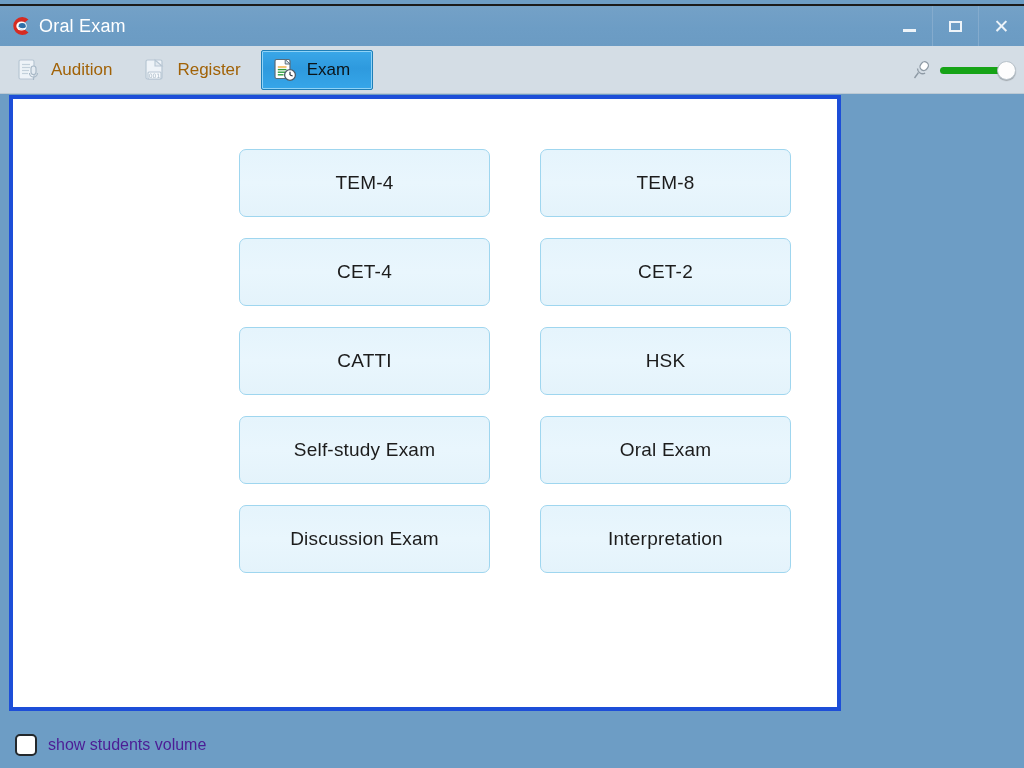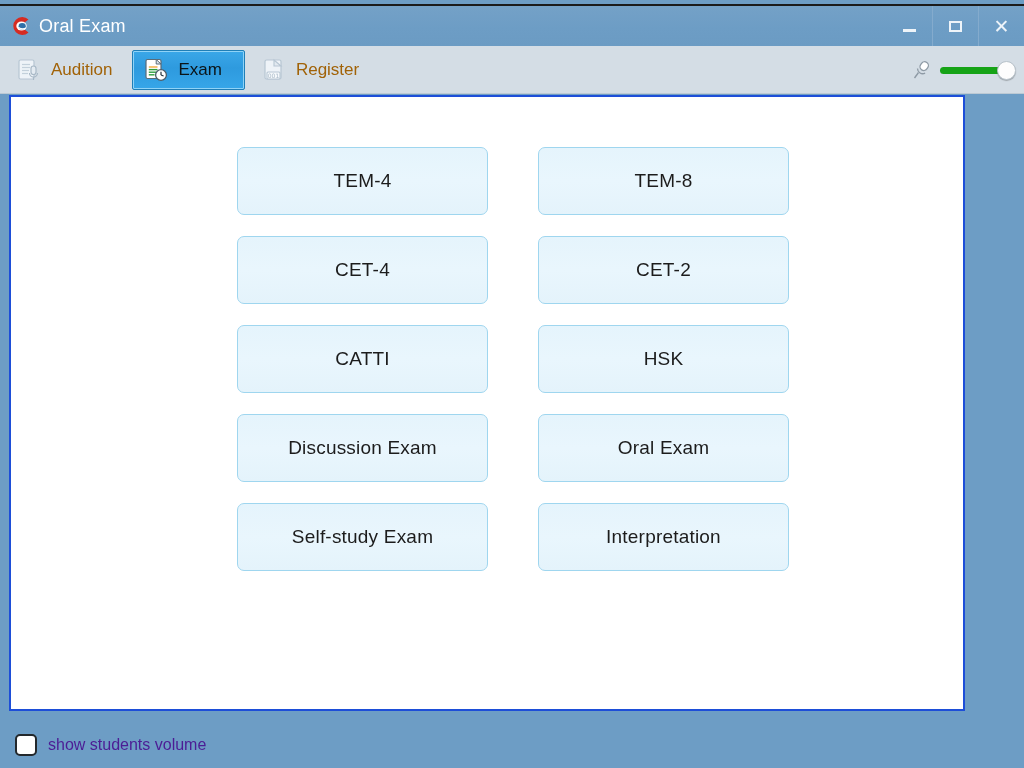--- a/index.html
+++ b/index.html
@@ -145,24 +145,24 @@
     background: #fdfdfd;
     border: 1px solid #b9c3cb;
     box-shadow: 0 1px 1px rgba(0,0,0,.25);
   }
 
   
   #content-frame {
     position: absolute;
     left: 9px;
     top: 89px;
-    width: 956px;
+    width: 832px;
     height: 616px;
     background: #ffffff;
-    border: 2px solid #1d4ed8;
+    border: 4px solid #1d4ed8;
     box-sizing: border-box;
     overflow: hidden;
   }
   #button-grid {
     position: absolute;
     left: 226px;
     top: 50px;
     width: 552px;
     display: flex;
     gap: 50px;
@@ -248,51 +248,51 @@
           <line x1="6" y1="7.5" x2="14" y2="7.5" stroke="#c3d0db" stroke-width="1.2"></line>
           <line x1="6" y1="10.5" x2="14" y2="10.5" stroke="#c3d0db" stroke-width="1.2"></line>
           <line x1="6" y1="13.5" x2="13" y2="13.5" stroke="#c3d0db" stroke-width="1.2"></line>
           <line x1="6" y1="16.5" x2="12" y2="16.5" stroke="#c3d0db" stroke-width="1.2"></line>
           <rect x="15" y="9" width="5" height="8.5" rx="2.5" fill="#e4ebf2" stroke="#a9b9c7" stroke-width="1.2"></rect>
           <path d="M13.5 16 a4 4 0 0 0 8 0" stroke="#a9b9c7" stroke-width="1.2" fill="none"></path>
           <line x1="17.5" y1="20" x2="17.5" y2="23" stroke="#a9b9c7" stroke-width="1.2"></line>
         </svg>
       </span>
       <span class="tab-label">Audition</span>
+    </div>
+
+    <div class="tab disabled">
+      <span class="tab-icon">
+        <svg width="26" height="26" viewBox="0 0 26 26">
+          <rect x="4" y="3" width="16" height="19" rx="1.5" fill="#eef3f8" stroke="#b7c6d3" stroke-width="1.2"></rect>
+          <path d="M13 3 L20 9 L13 9 Z" fill="#e2e9f0" stroke="#b7c6d3" stroke-width="1.1"></path>
+          <rect x="6" y="15" width="13" height="7" rx="1" fill="#f5f8fb" stroke="#b7c6d3" stroke-width="1.1"></rect>
+          <text x="12.5" y="20.6" font-size="6" fill="#a9b9c7" text-anchor="middle" font-family="DejaVu Sans, sans-serif">001</text>
+        </svg>
+      </span>
+      <span class="tab-label">Register</span>
     </div>
 
     <div class="tab active">
       <span class="tab-icon">
         <svg width="26" height="26" viewBox="0 0 26 26">
           <rect x="3" y="2.5" width="15" height="19" rx="1.5" fill="#ffffff" stroke="#5a6b78" stroke-width="1.2"></rect>
           <path d="M13.2 2.5 L18 7 L13.2 7 Z" fill="#dde7ee" stroke="#5a6b78" stroke-width="1"></path>
           <line x1="5.8" y1="10" x2="14.5" y2="10" stroke="#f0a93b" stroke-width="1.4"></line>
           <line x1="5.8" y1="12.6" x2="14.5" y2="12.6" stroke="#2f9e3e" stroke-width="1.4"></line>
           <line x1="5.8" y1="15.2" x2="13" y2="15.2" stroke="#2f9e3e" stroke-width="1.4"></line>
           <line x1="5.8" y1="17.8" x2="11.5" y2="17.8" stroke="#2f9e3e" stroke-width="1.4"></line>
           <circle cx="18" cy="18" r="5.4" fill="#ffffff" stroke="#4a5b68" stroke-width="1.3"></circle>
           <line x1="18" y1="18" x2="18" y2="14.7" stroke="#23323d" stroke-width="1.2"></line>
           <line x1="18" y1="18" x2="20.6" y2="19" stroke="#23323d" stroke-width="1.2"></line>
         </svg>
       </span>
       <span class="tab-label">Exam</span>
     </div>
 
-    <div class="tab disabled">
-      <span class="tab-icon">
-        <svg width="26" height="26" viewBox="0 0 26 26">
-          <rect x="4" y="3" width="16" height="19" rx="1.5" fill="#eef3f8" stroke="#b7c6d3" stroke-width="1.2"></rect>
-          <path d="M13 3 L20 9 L13 9 Z" fill="#e2e9f0" stroke="#b7c6d3" stroke-width="1.1"></path>
-          <rect x="6" y="15" width="13" height="7" rx="1" fill="#f5f8fb" stroke="#b7c6d3" stroke-width="1.1"></rect>
-          <text x="12.5" y="20.6" font-size="6" fill="#a9b9c7" text-anchor="middle" font-family="DejaVu Sans, sans-serif">001</text>
-        </svg>
-      </span>
-      <span class="tab-label">Register</span>
-    </div>
-
     <div id="volume-area">
       <span id="mic-icon">
         <svg width="22" height="22" viewBox="0 0 22 22">
           <rect x="10.5" y="2.5" width="7.5" height="9" rx="3.7" fill="#ffffff" stroke="#8e9aa5" stroke-width="1.3" transform="rotate(35 14 7)"></rect>
           <path d="M7.5 9.5 a5.2 5.2 0 0 0 7.6 4.6" stroke="#8e9aa5" stroke-width="1.3" fill="none"></path>
           <line x1="8.5" y1="13.5" x2="4.5" y2="19" stroke="#8e9aa5" stroke-width="1.4"></line>
         </svg>
       </span>
       <div id="volume-slider">
         <div id="volume-track"></div>
@@ -308,24 +308,24 @@
         <div class="exam-button">
             <span>TEM-4</span>
           </div>
         <div class="exam-button">
             <span>CET-4</span>
           </div>
         <div class="exam-button">
             <span>CATTI</span>
           </div>
         <div class="exam-button">
+            <span>Self-study Exam</span>
+          </div>
+        <div class="exam-button">
             <span>Discussion Exam</span>
-          </div>
-        <div class="exam-button">
-            <span>Self-study Exam</span>
           </div>
       </div>
 
       <div class="grid-col">
         <div class="exam-button">
             <span>TEM-8</span>
           </div>
         <div class="exam-button">
             <span>CET-2</span>
           </div>

